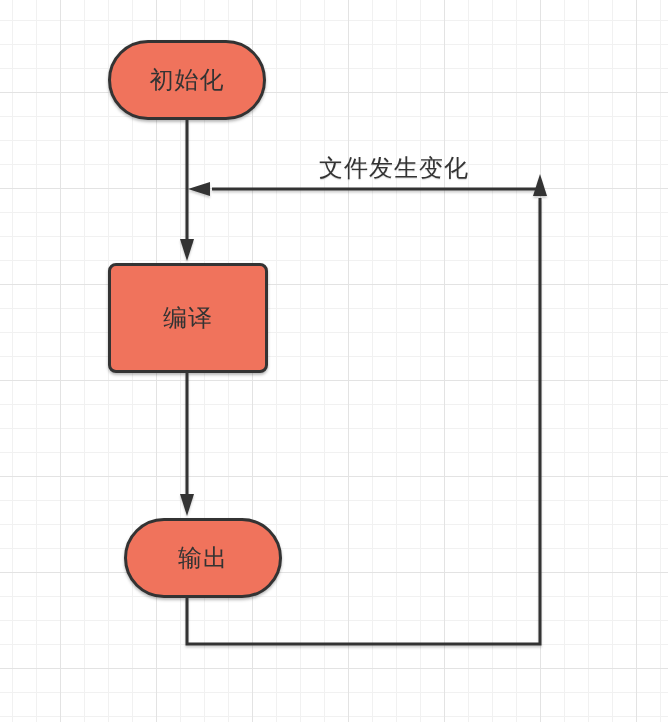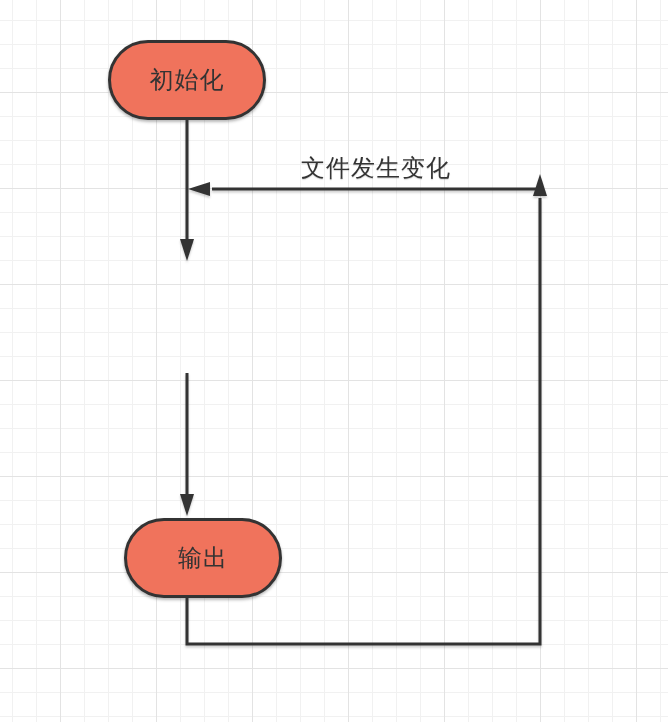--- a/index.html
+++ b/index.html
@@ -58,21 +58,21 @@
   }
   .node-output {
     left: 124px;
     top: 518px;
     width: 158px;
     height: 80px;
     border-radius: 40px;
   }
   .edge-label {
     position: absolute;
-    left: 298px;
+    left: 316px;
     top: 152px;
     width: 156px;
     text-align: center;
     font-size: 24px;
     color: #333333;
     letter-spacing: 1px;
     text-shadow: 0 1px 1px rgba(51,51,51,0.2);
     white-space: nowrap;
   }
 </style>
@@ -97,20 +97,23 @@
       <polygon points="187,516 180,494 194,494"></polygon>
       <polygon points="540,174 533,196 547,196"></polygon>
       <polygon points="188,189 210,182 210,196"></polygon>
     </g>
   </svg>
 
   <div class="node node-init">
     <span>初始化</span>
   </div>
 
+  <div class="node node-compile">
+    <span>编译</span>
+  </div>
 
   <div class="node node-output">
     <span>输出</span>
   </div>
 
   <div class="edge-label">文件发生变化</div>
 
 </div>
 
 </body></html>

